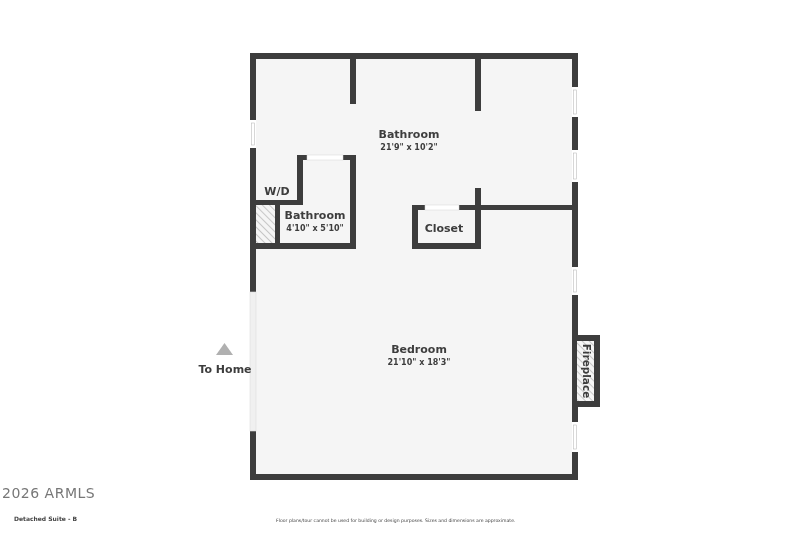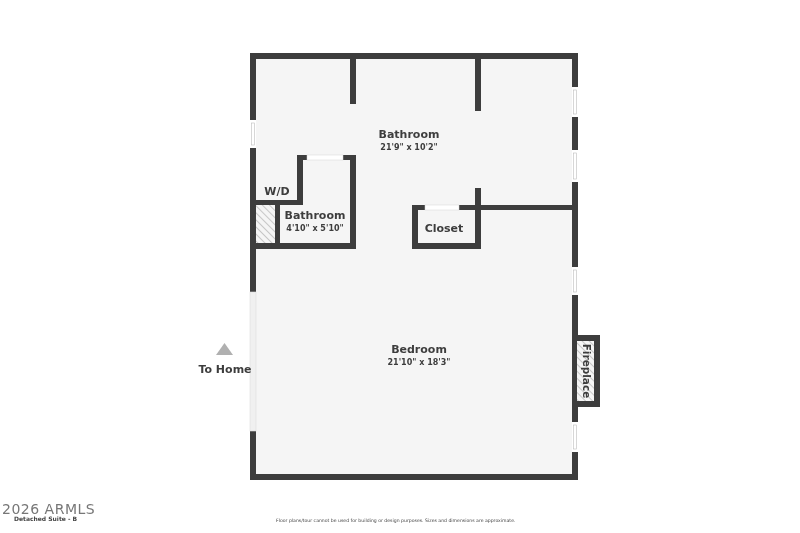--- a/index.html
+++ b/index.html
@@ -1,20 +1,20 @@
 <!DOCTYPE html>
 <html><head>
   <meta charset="utf-8">
   <style>
     html, body { margin: 0; padding: 0; background: #ffffff; }
     body { width: 800px; height: 533px; position: relative; overflow: hidden; font-family: "DejaVu Sans", sans-serif; }
     svg.plan { position: absolute; left: 0; top: 0; width: 800px; height: 533px; }
     .room-label { font-family: "DejaVu Sans", sans-serif; font-weight: bold; fill: #3d3d3d; }
     .room-dim { font-family: "DejaVu Sans", sans-serif; font-weight: bold; fill: #3d3d3d; }
-    .watermark { position: absolute; left: 2px; top: 501px; font-family: "DejaVu Sans", sans-serif; font-size: 14px; color: #777; letter-spacing: 0.5px; font-weight: normal; }
+    .watermark { position: absolute; left: 2px; top: 485px; font-family: "DejaVu Sans", sans-serif; font-size: 14px; color: #777; letter-spacing: 0.5px; font-weight: normal; }
     .subtitle { position: absolute; left: 14px; top: 515px; font-family: "DejaVu Sans", sans-serif; font-size: 6px; font-weight: bold; color: #444; }
     .disclaimer { position: absolute; left: 276px; top: 518px; font-family: "DejaVu Sans", sans-serif; font-size: 4.6px; color: #444; white-space: nowrap; }
   </style>
 </head>
 <body>
 
 <svg class="plan" viewBox="0 0 800 533" xmlns="http://www.w3.org/2000/svg">
   <defs>
     <pattern id="hatch" patternUnits="userSpaceOnUse" width="5" height="5" patternTransform="rotate(-45)">
       <rect width="5" height="5" fill="#f5f5f5"></rect>

